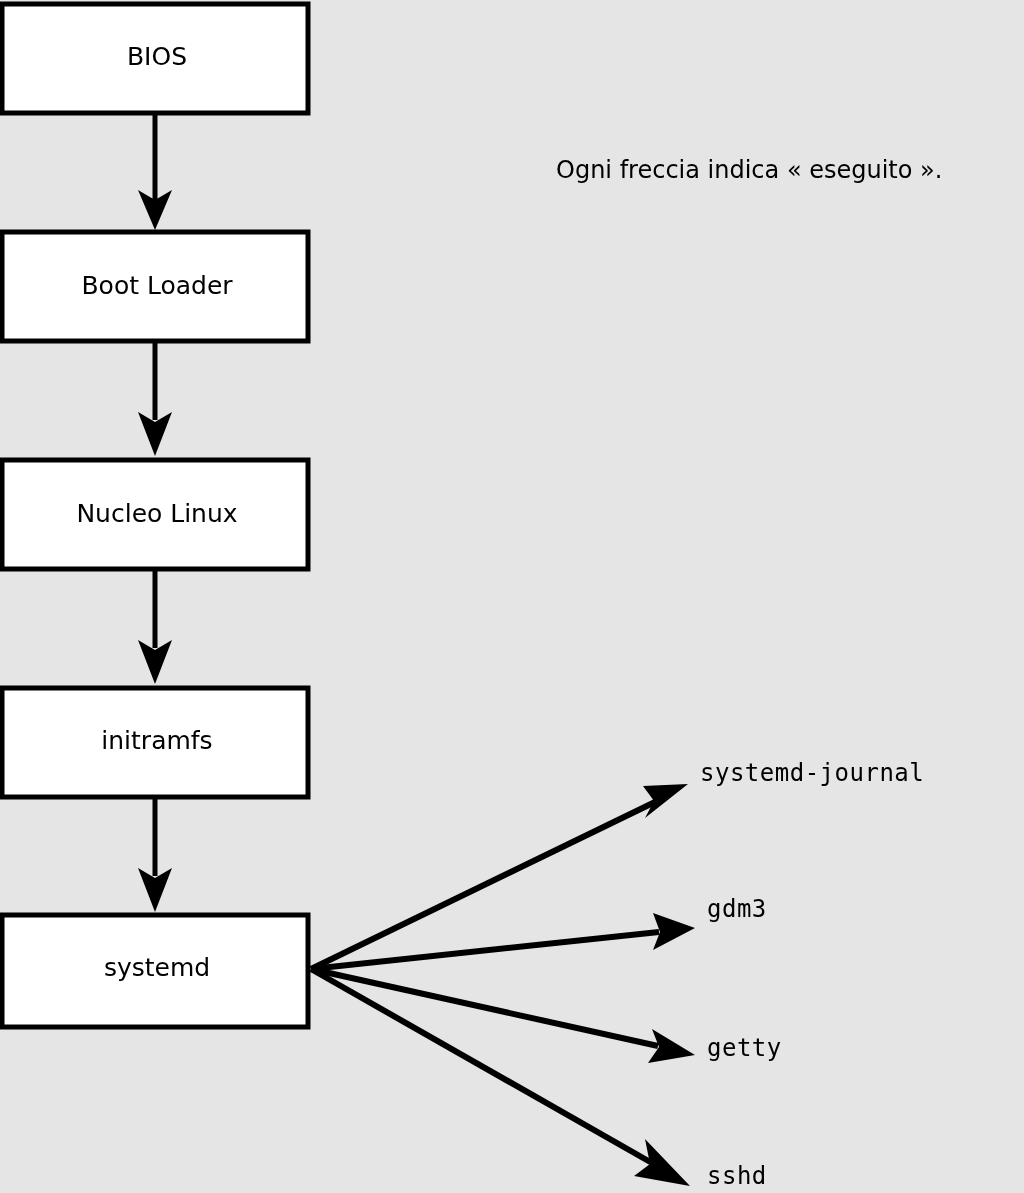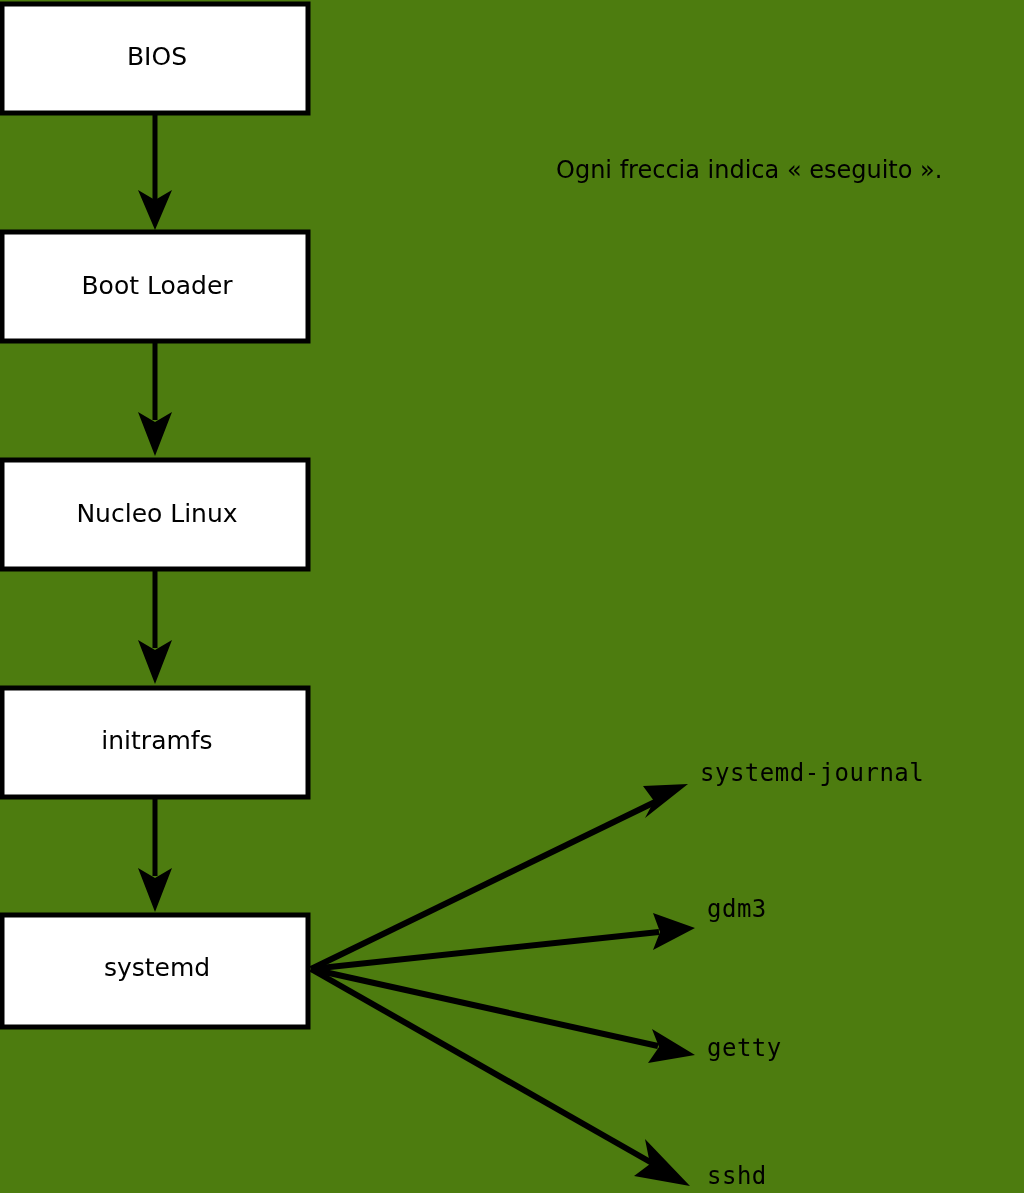--- a/index.html
+++ b/index.html
@@ -11,21 +11,21 @@
   body {
     width: 1024px;
     height: 1193px;
     font-family: "DejaVu Sans", sans-serif;
     overflow: hidden;
   }
   #diagram-root {
     position: relative;
     width: 1024px;
     height: 1193px;
-    background: #4d7c0f;
+    background: #e5e5e5;
   }
   svg.diagram-canvas {
     position: absolute;
     top: 0;
     left: 0;
     width: 1024px;
     height: 1193px;
     display: block;
   }
   .box-rect {

